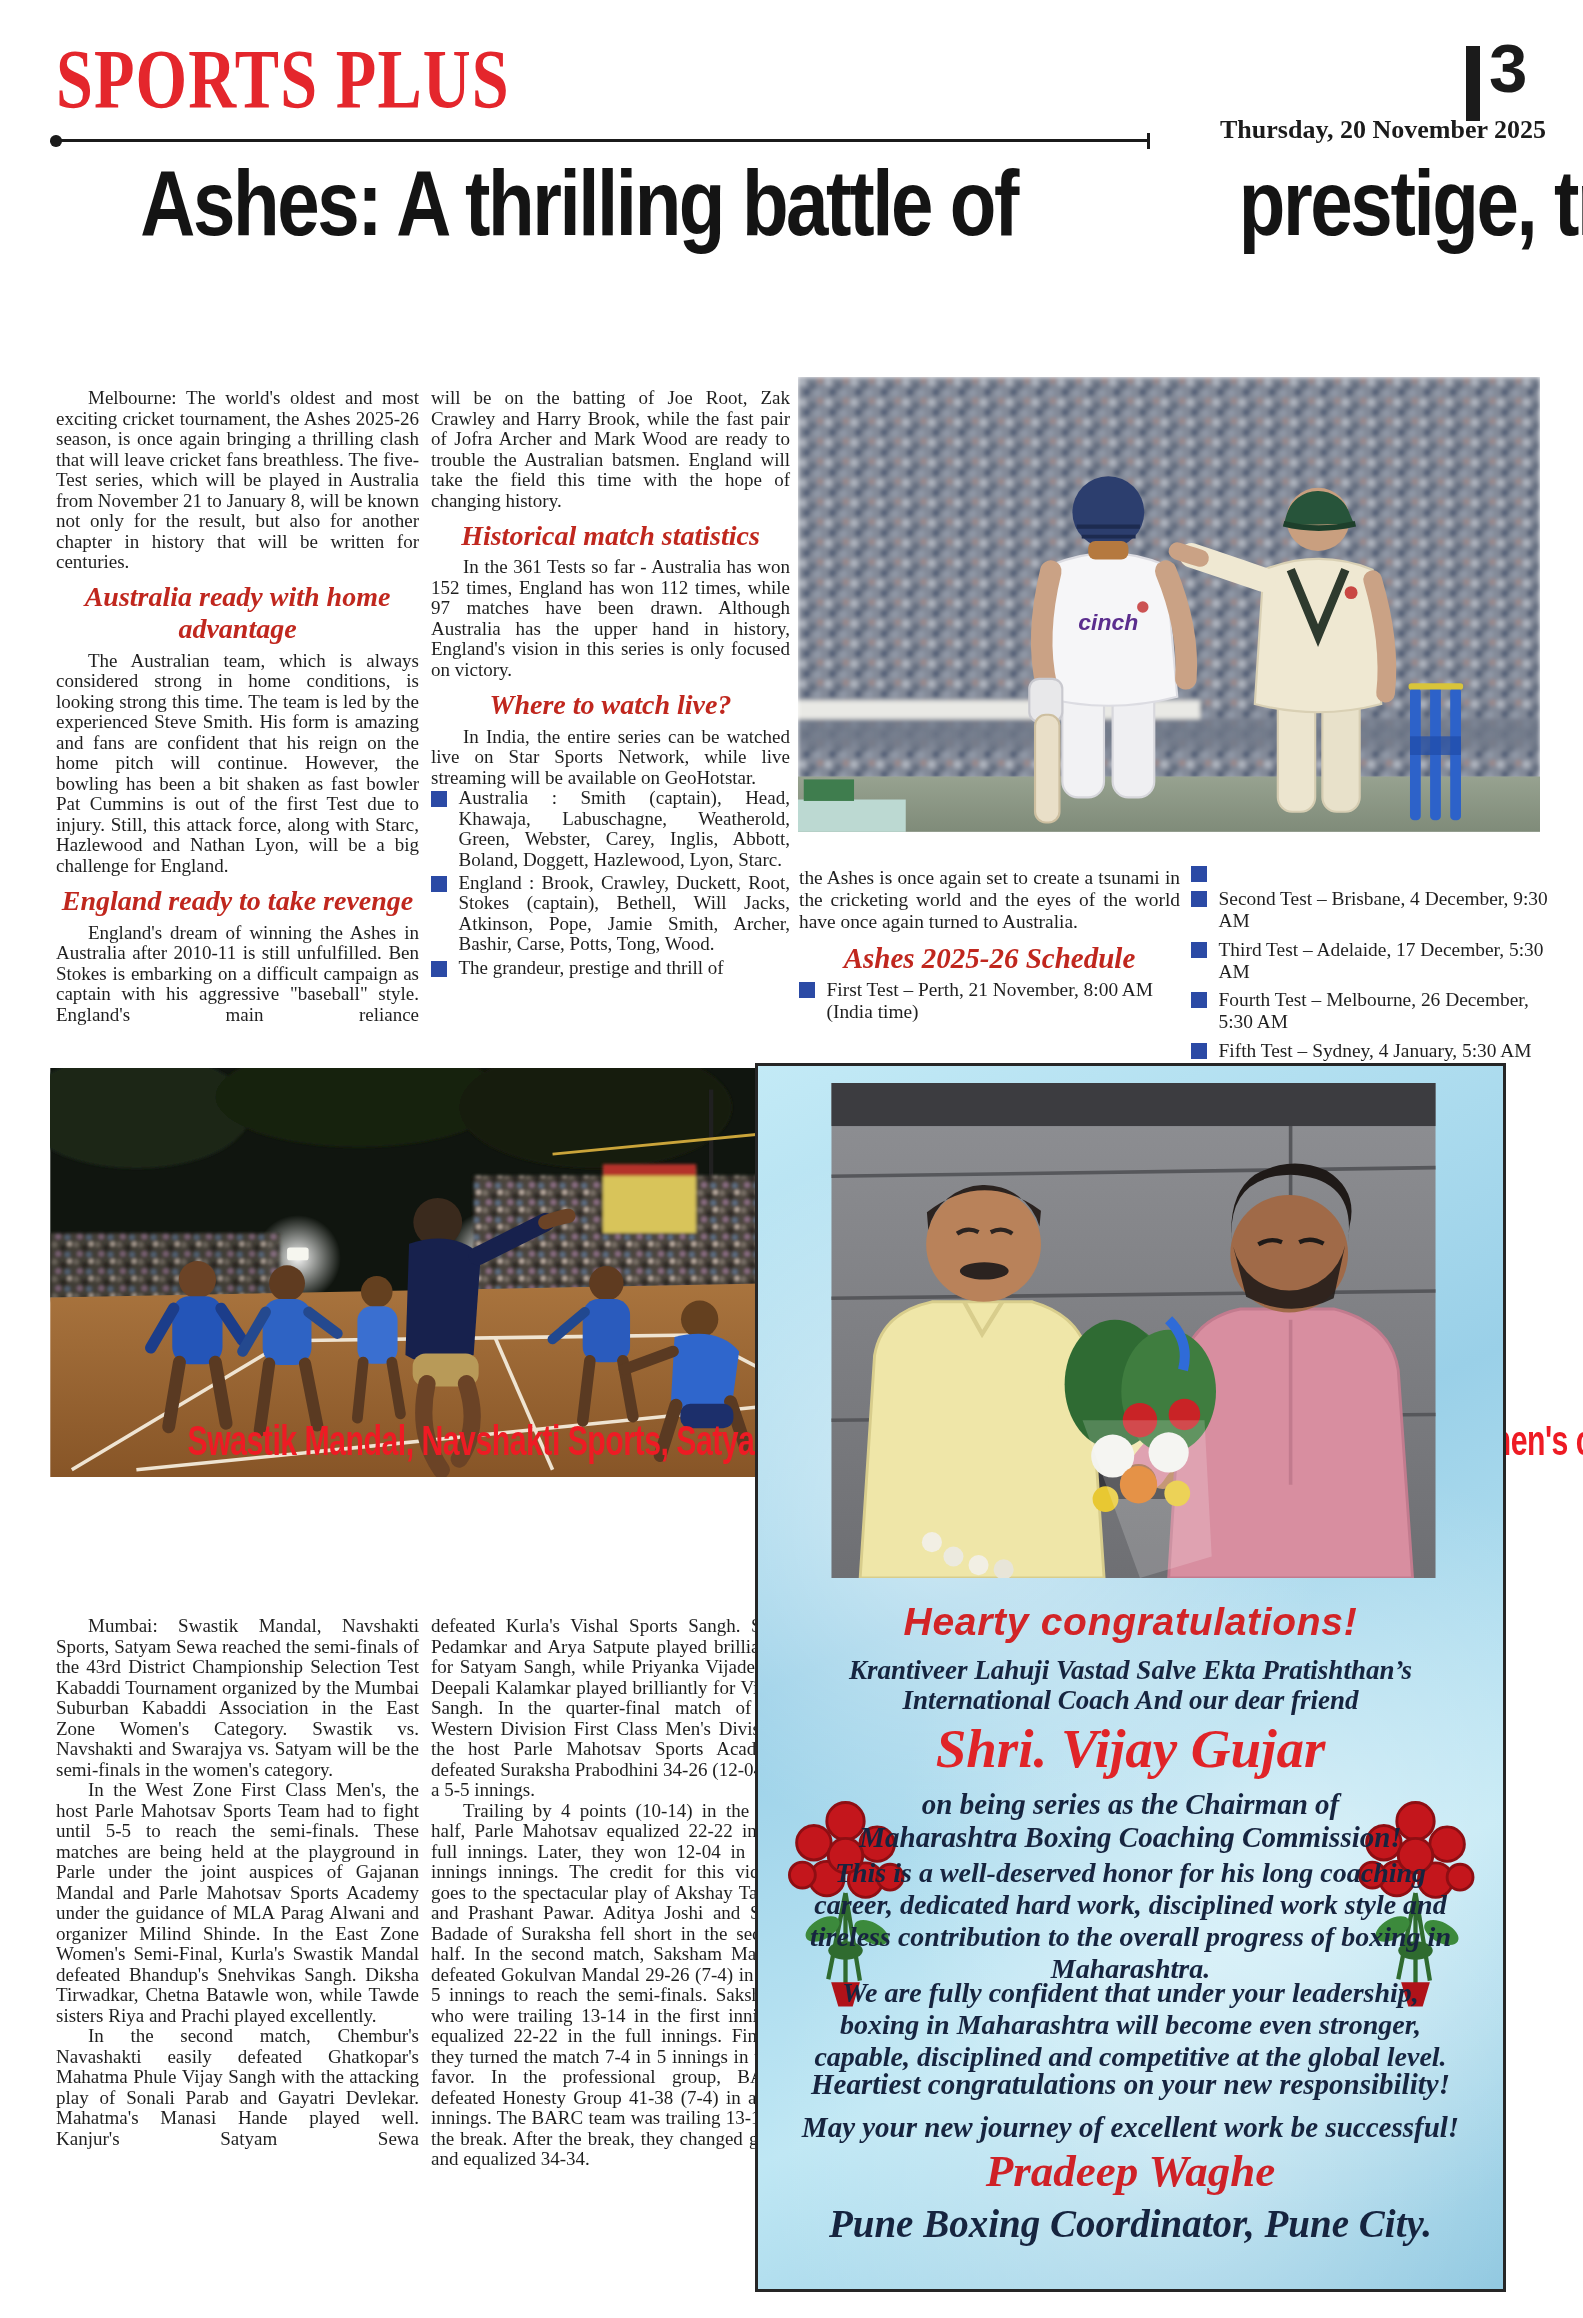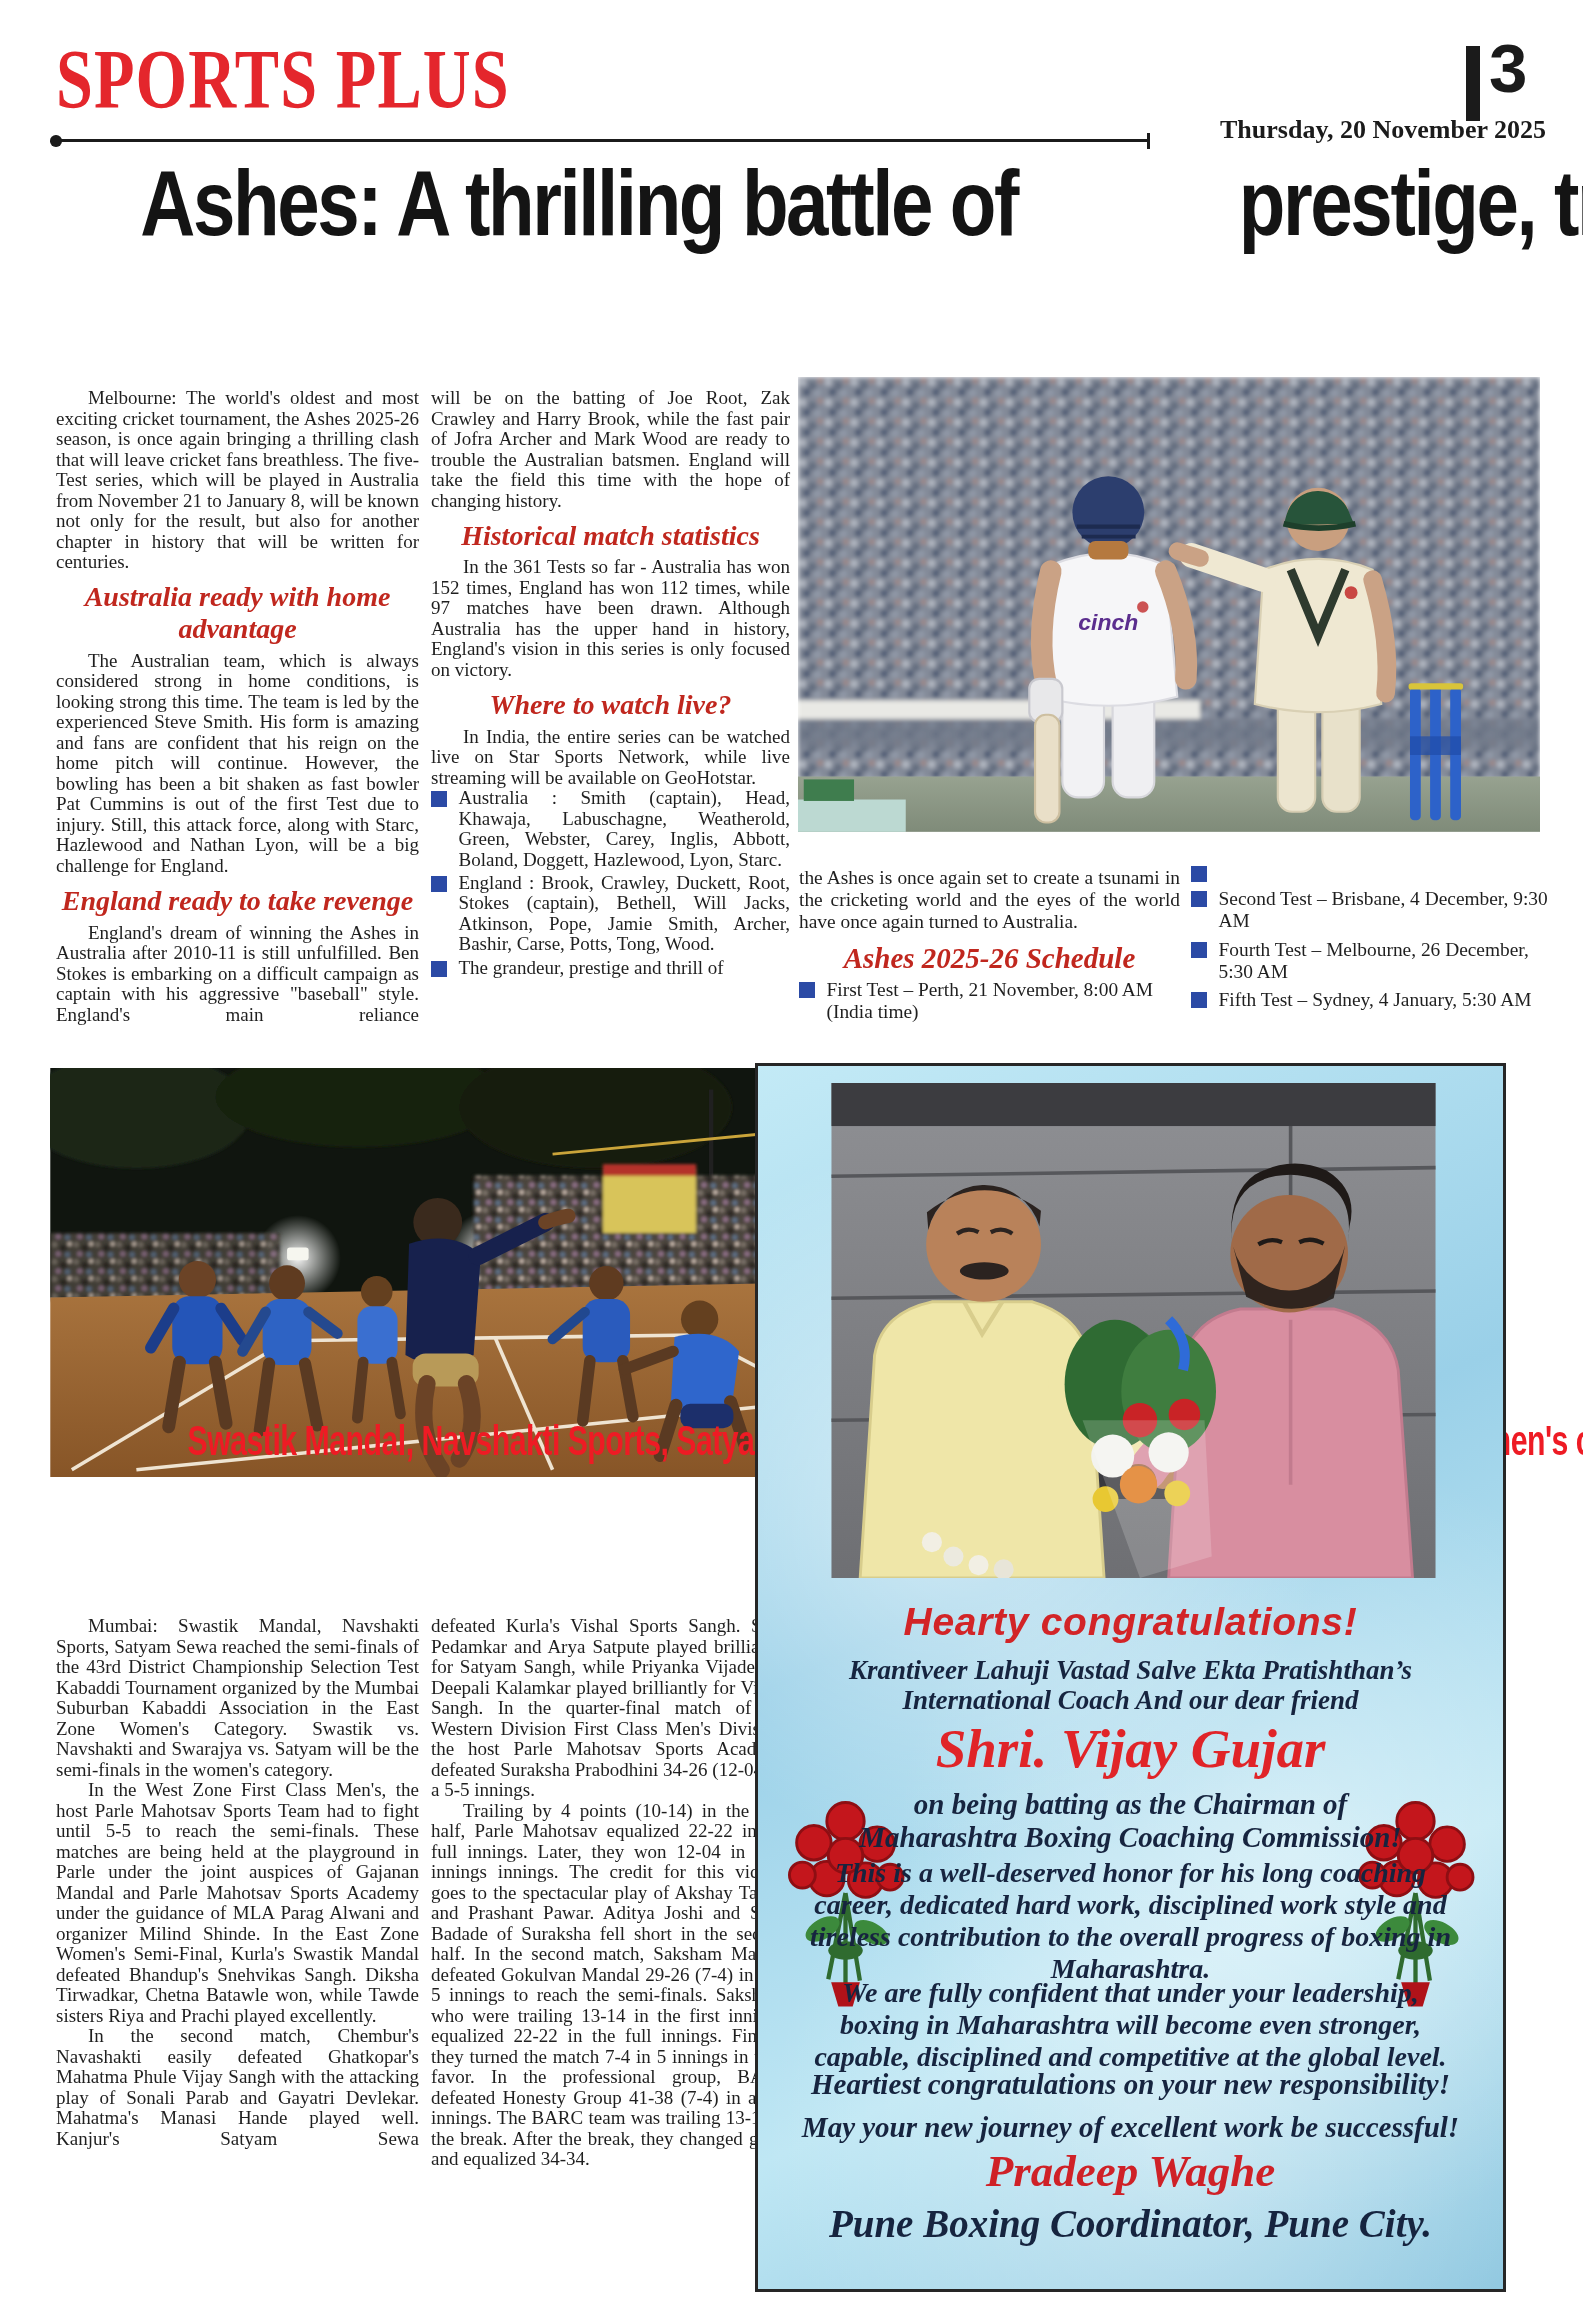--- a/index.html
+++ b/index.html
@@ -197,20 +197,24 @@
 
   <div class="abs sched" style="left:1191px;top:863px;width:359px;">
     <ul class="blist sched">
       <li>
           <span class="sq"></span>
           <span class="bt"></span>
         </li>
       <li>
           <span class="sq"></span>
           <span class="bt">Second Test – Brisbane, 4 December, 9:30 AM</span>
+        </li>
+      <li>
+          <span class="sq"></span>
+          <span class="bt">Third Test – Adelaide, 17 December, 5:30 AM</span>
         </li>
       <li>
           <span class="sq"></span>
           <span class="bt">Fourth Test – Melbourne, 26 December, 5:30 AM</span>
         </li>
       <li>
           <span class="sq"></span>
           <span class="bt">Fifth Test – Sydney, 4 January, 5:30 AM</span>
         </li>
     </ul>
@@ -429,21 +433,21 @@
         <circle cx="24" cy="135" r="18"></circle>
           <circle cx="146" cy="138" r="18"></circle>
       </g>
       <path d="M64 284 L 104 284 L 94 318 L 74 318 Z" fill="#b01219"></path>
     </svg>
 
     <div class="ptxt p-heading">Hearty congratulations!</div>
     <div class="ptxt p-intro" style="top:589px;">Krantiveer Lahuji Vastad Salve Ekta Pratishthan’s</div>
     <div class="ptxt p-intro" style="top:619px;">International Coach And our dear friend</div>
     <div class="ptxt p-name">Shri. Vijay Gujar</div>
-    <div class="ptxt p-sub" style="top:722px;">on being batting as the Chairman of</div>
+    <div class="ptxt p-sub" style="top:722px;">on being series as the Chairman of</div>
     <div class="ptxt p-sub" style="top:755px;">Maharashtra Boxing Coaching Commission!</div>
     <div class="ptxt p-para" style="top:791px;">This is a well-deserved honor for his long coaching career, dedicated hard work, disciplined work style and tireless contribution to the overall progress of boxing in Maharashtra.</div>
     <div class="ptxt p-para" style="top:911px;">We are fully confident that under your leadership, boxing in Maharashtra will become even stronger, capable, disciplined and competitive at the global level.</div>
     <div class="ptxt p-line" style="top:1002px;">Heartiest congratulations on your new responsibility!</div>
     <div class="ptxt p-line" style="top:1045px;">May your new journey of excellent work be successful!</div>
     <div class="ptxt p-sign">Pradeep Waghe</div>
     <div class="ptxt p-role">Pune Boxing Coordinator, Pune City.</div>
   </div>
 
 </div>

